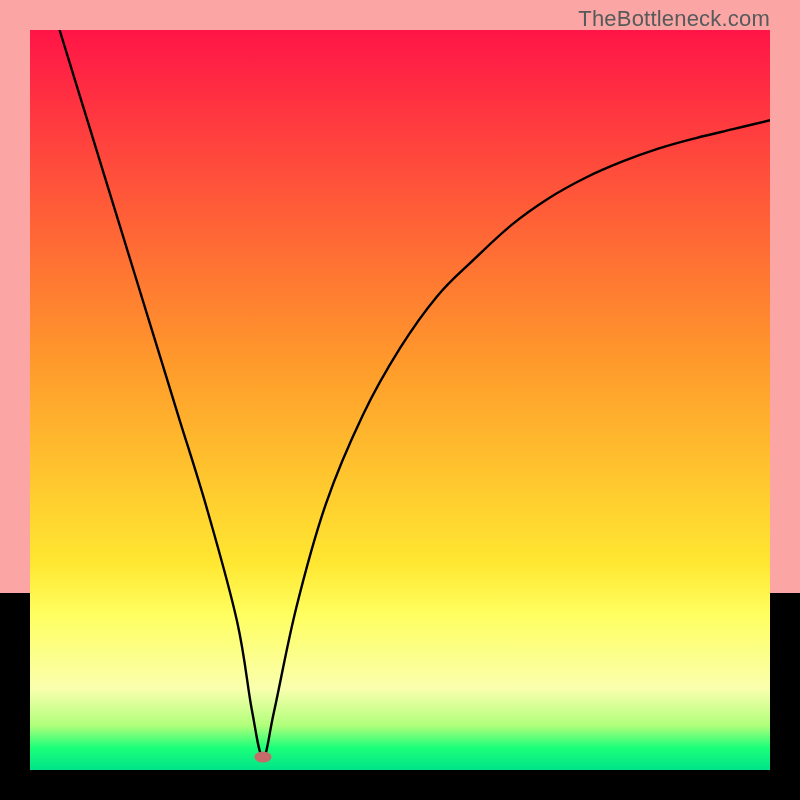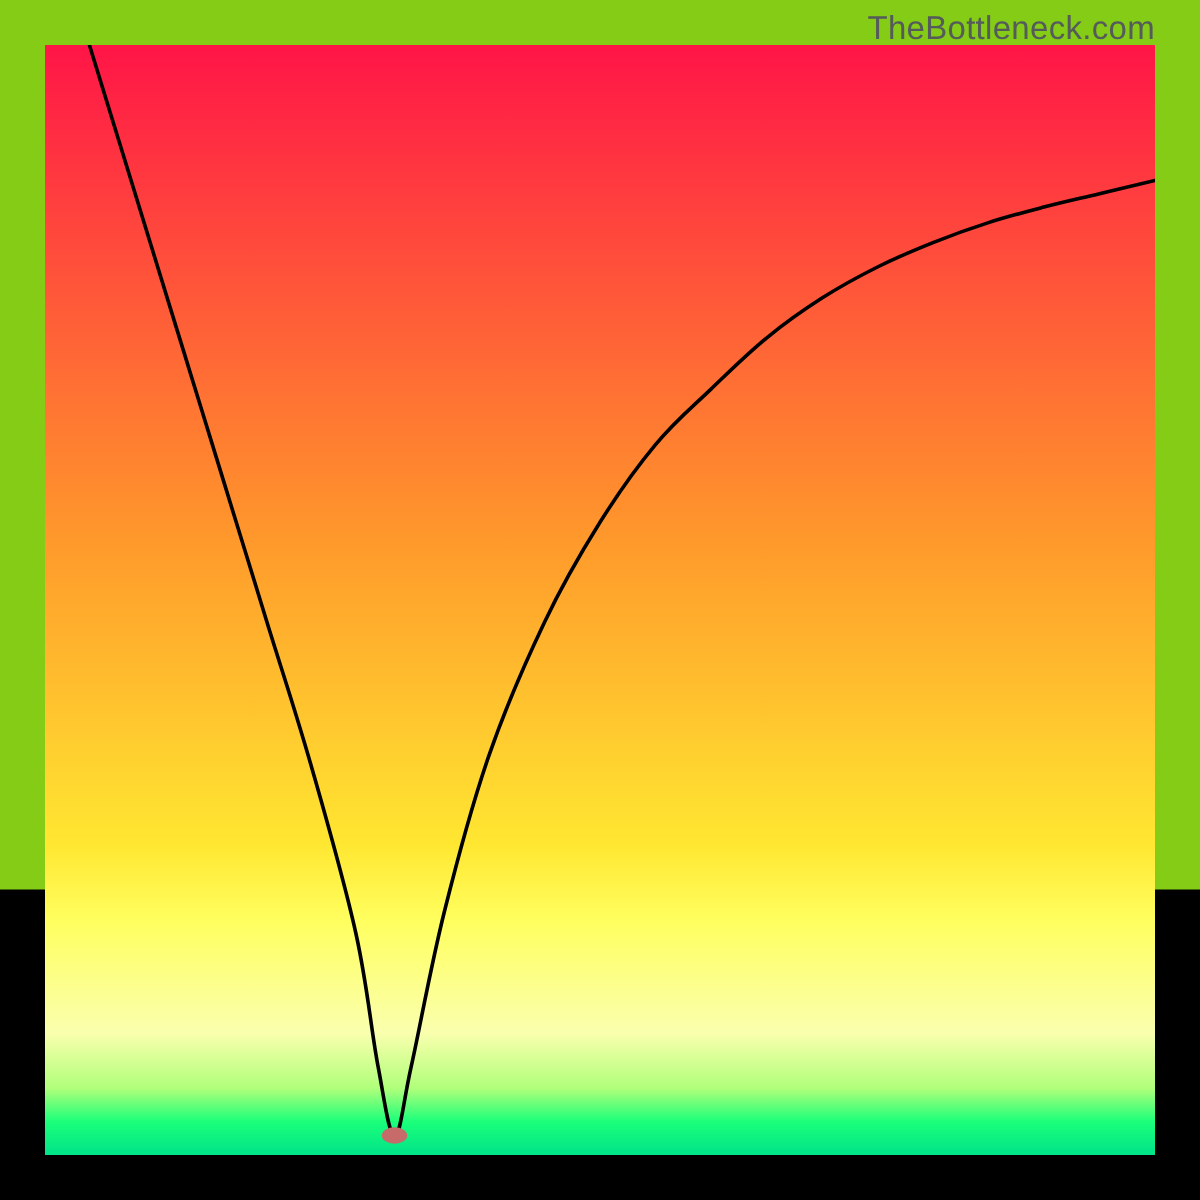--- a/index.html
+++ b/index.html
@@ -8,21 +8,21 @@
     width: 800px;
     height: 800px;
     background: #000;
     font-family: Arial, Helvetica, sans-serif;
     overflow: hidden;
   }
   .frame {
     position: relative;
     width: 800px;
     height: 593px;
-    background: #84cc16;
+    background: #fca5a5;
   }
   .plot-area {
     position: absolute;
     left: 30px;
     top: 30px;
     width: 740px;
     height: 740px;
   }
   .gradient-bg {
     position: absolute;

